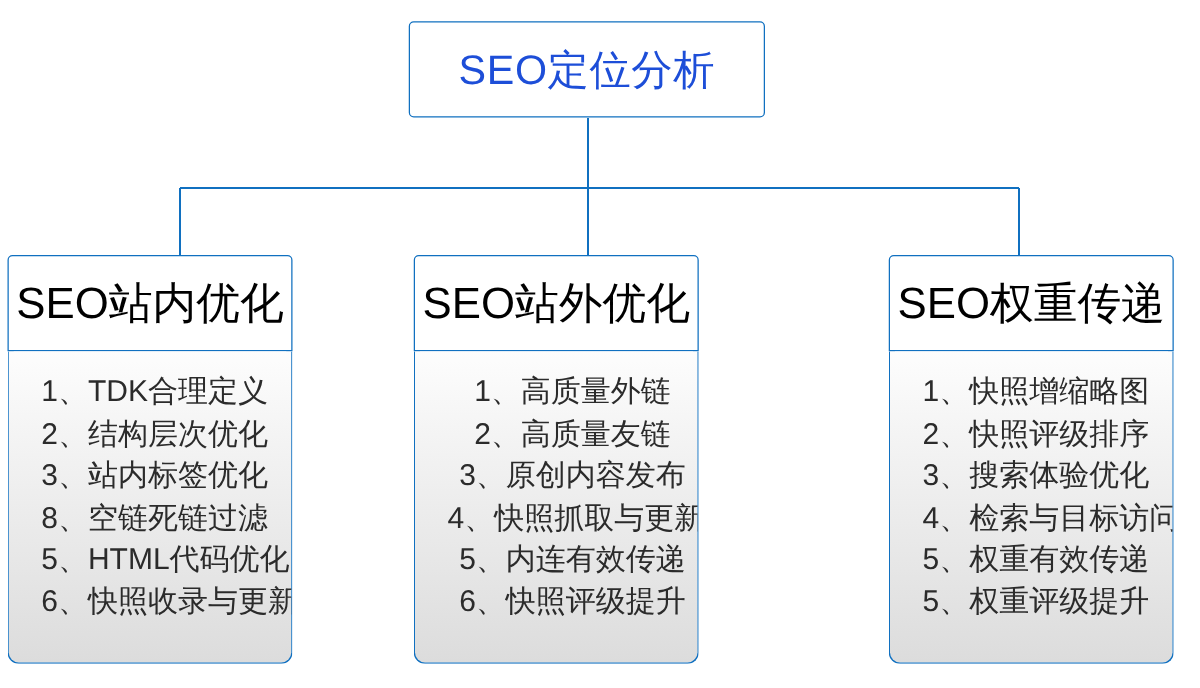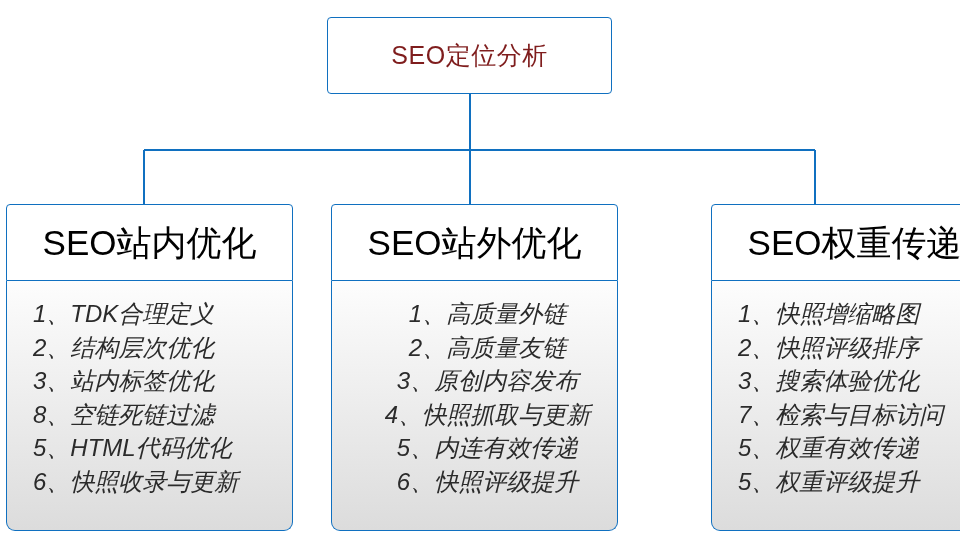--- a/index.html
+++ b/index.html
@@ -38,33 +38,33 @@
     height: 77px;
     box-sizing: border-box;
     background: #ffffff;
     border: 1.6px solid #1070c0;
     border-radius: 4px;
     display: flex;
     align-items: center;
     justify-content: center;
   }
   .root-title {
-    font-size: 25px;
-    color: #7f1d1d;
+    font-size: 33px;
+    color: #1d4ed8;
     letter-spacing: 0.5px;
     line-height: 1;
     white-space: nowrap;
     text-align: center;
   }
 
   
   .column {
     position: absolute;
     top: 204px;
-    width: 287px;
+    width: 228px;
   }
   .col-1 { left: 6px; }
   .col-2 { left: 331px; text-align: center; }
   .col-3 { left: 671px; padding-left: 40px; }
 
   .col-header {
     box-sizing: border-box;
     width: 100%;
     height: 77px;
     background: #ffffff;
@@ -95,21 +95,20 @@
   .item-list {
     list-style: none;
     margin: 0;
     padding: 0 0 0 26px;
   }
   .item-list li {
     font-size: 24px;
     color: #2b2b2b;
     line-height: 33.5px;
     white-space: nowrap;
-    font-style: italic;
   }
 </style>
 </head>
 <body>
 
 <div id="diagram">
 
   <svg id="connectors" viewBox="0 0 960 550" width="960" height="550" xmlns="http://www.w3.org/2000/svg">
     <g stroke="#1070c0" stroke-width="1.6" fill="none" shape-rendering="crispEdges">
       <line x1="470" y1="94" x2="470" y2="150"></line>
@@ -158,20 +157,20 @@
 
   <div class="column col-3">
     <div class="col-header">
       <div class="col-header-title">SEO权重传递</div>
     </div>
     <div class="col-body">
       <ul class="item-list">
         <li>1、快照增缩略图</li>
         <li>2、快照评级排序</li>
         <li>3、搜索体验优化</li>
-        <li>7、检索与目标访问</li>
+        <li>4、检索与目标访问</li>
         <li>5、权重有效传递</li>
         <li>5、权重评级提升</li>
       </ul>
     </div>
   </div>
 
 </div>
 
 </body></html>

